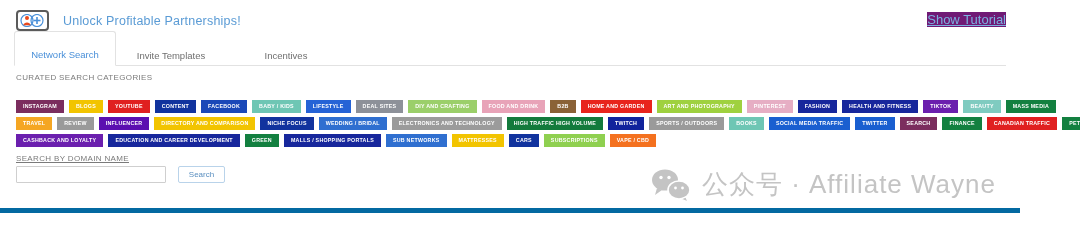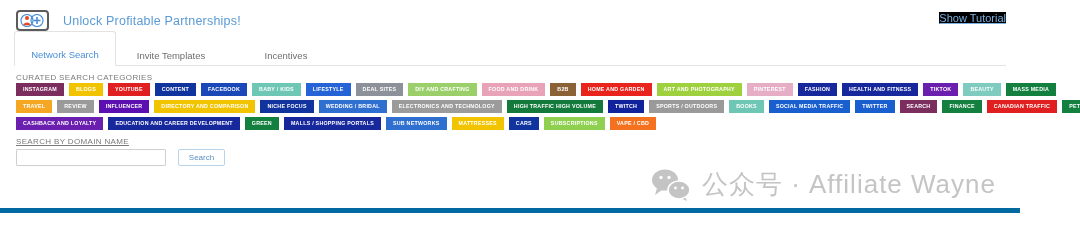--- a/index.html
+++ b/index.html
@@ -37,23 +37,23 @@
     margin-left: 14px;
     color: #5a9bd5;
     font-size: 12.5px;
     letter-spacing: .2px;
     white-space: nowrap;
   }
   .show-tutorial {
     position: absolute;
     right: 14px; top: 12px;
     color: #7bb0e0;
-    font-size: 11px;
+    font-size: 13px;
     text-decoration: underline;
-    background: #000000;
+    background: #701a75;
     cursor: pointer;
   }
 
   
   .tabs {
     position: relative;
     margin: 10px 14px 0 14px;
     height: 22px;
     display: flex;
     align-items: flex-end;
@@ -87,21 +87,21 @@
     border-top-right-radius: 3px;
   }
   .tab:nth-child(2) { width: 110px; }
   .tab:nth-child(3) { width: 120px; }
 
   
   .section-label {
     font-size: 8px;
     color: #7a7a7a;
     letter-spacing: .35px;
-    margin: 7px 0 1px 16px;
+    margin: 7px 0 18px 16px;
   }
   .tag-rows { margin: 0 0 0 16px; }
   .tag-row {
     display: flex;
     gap: 5px;
     margin-bottom: 4px;
     flex-wrap: nowrap;
   }
   .tag {
     height: 13px;

